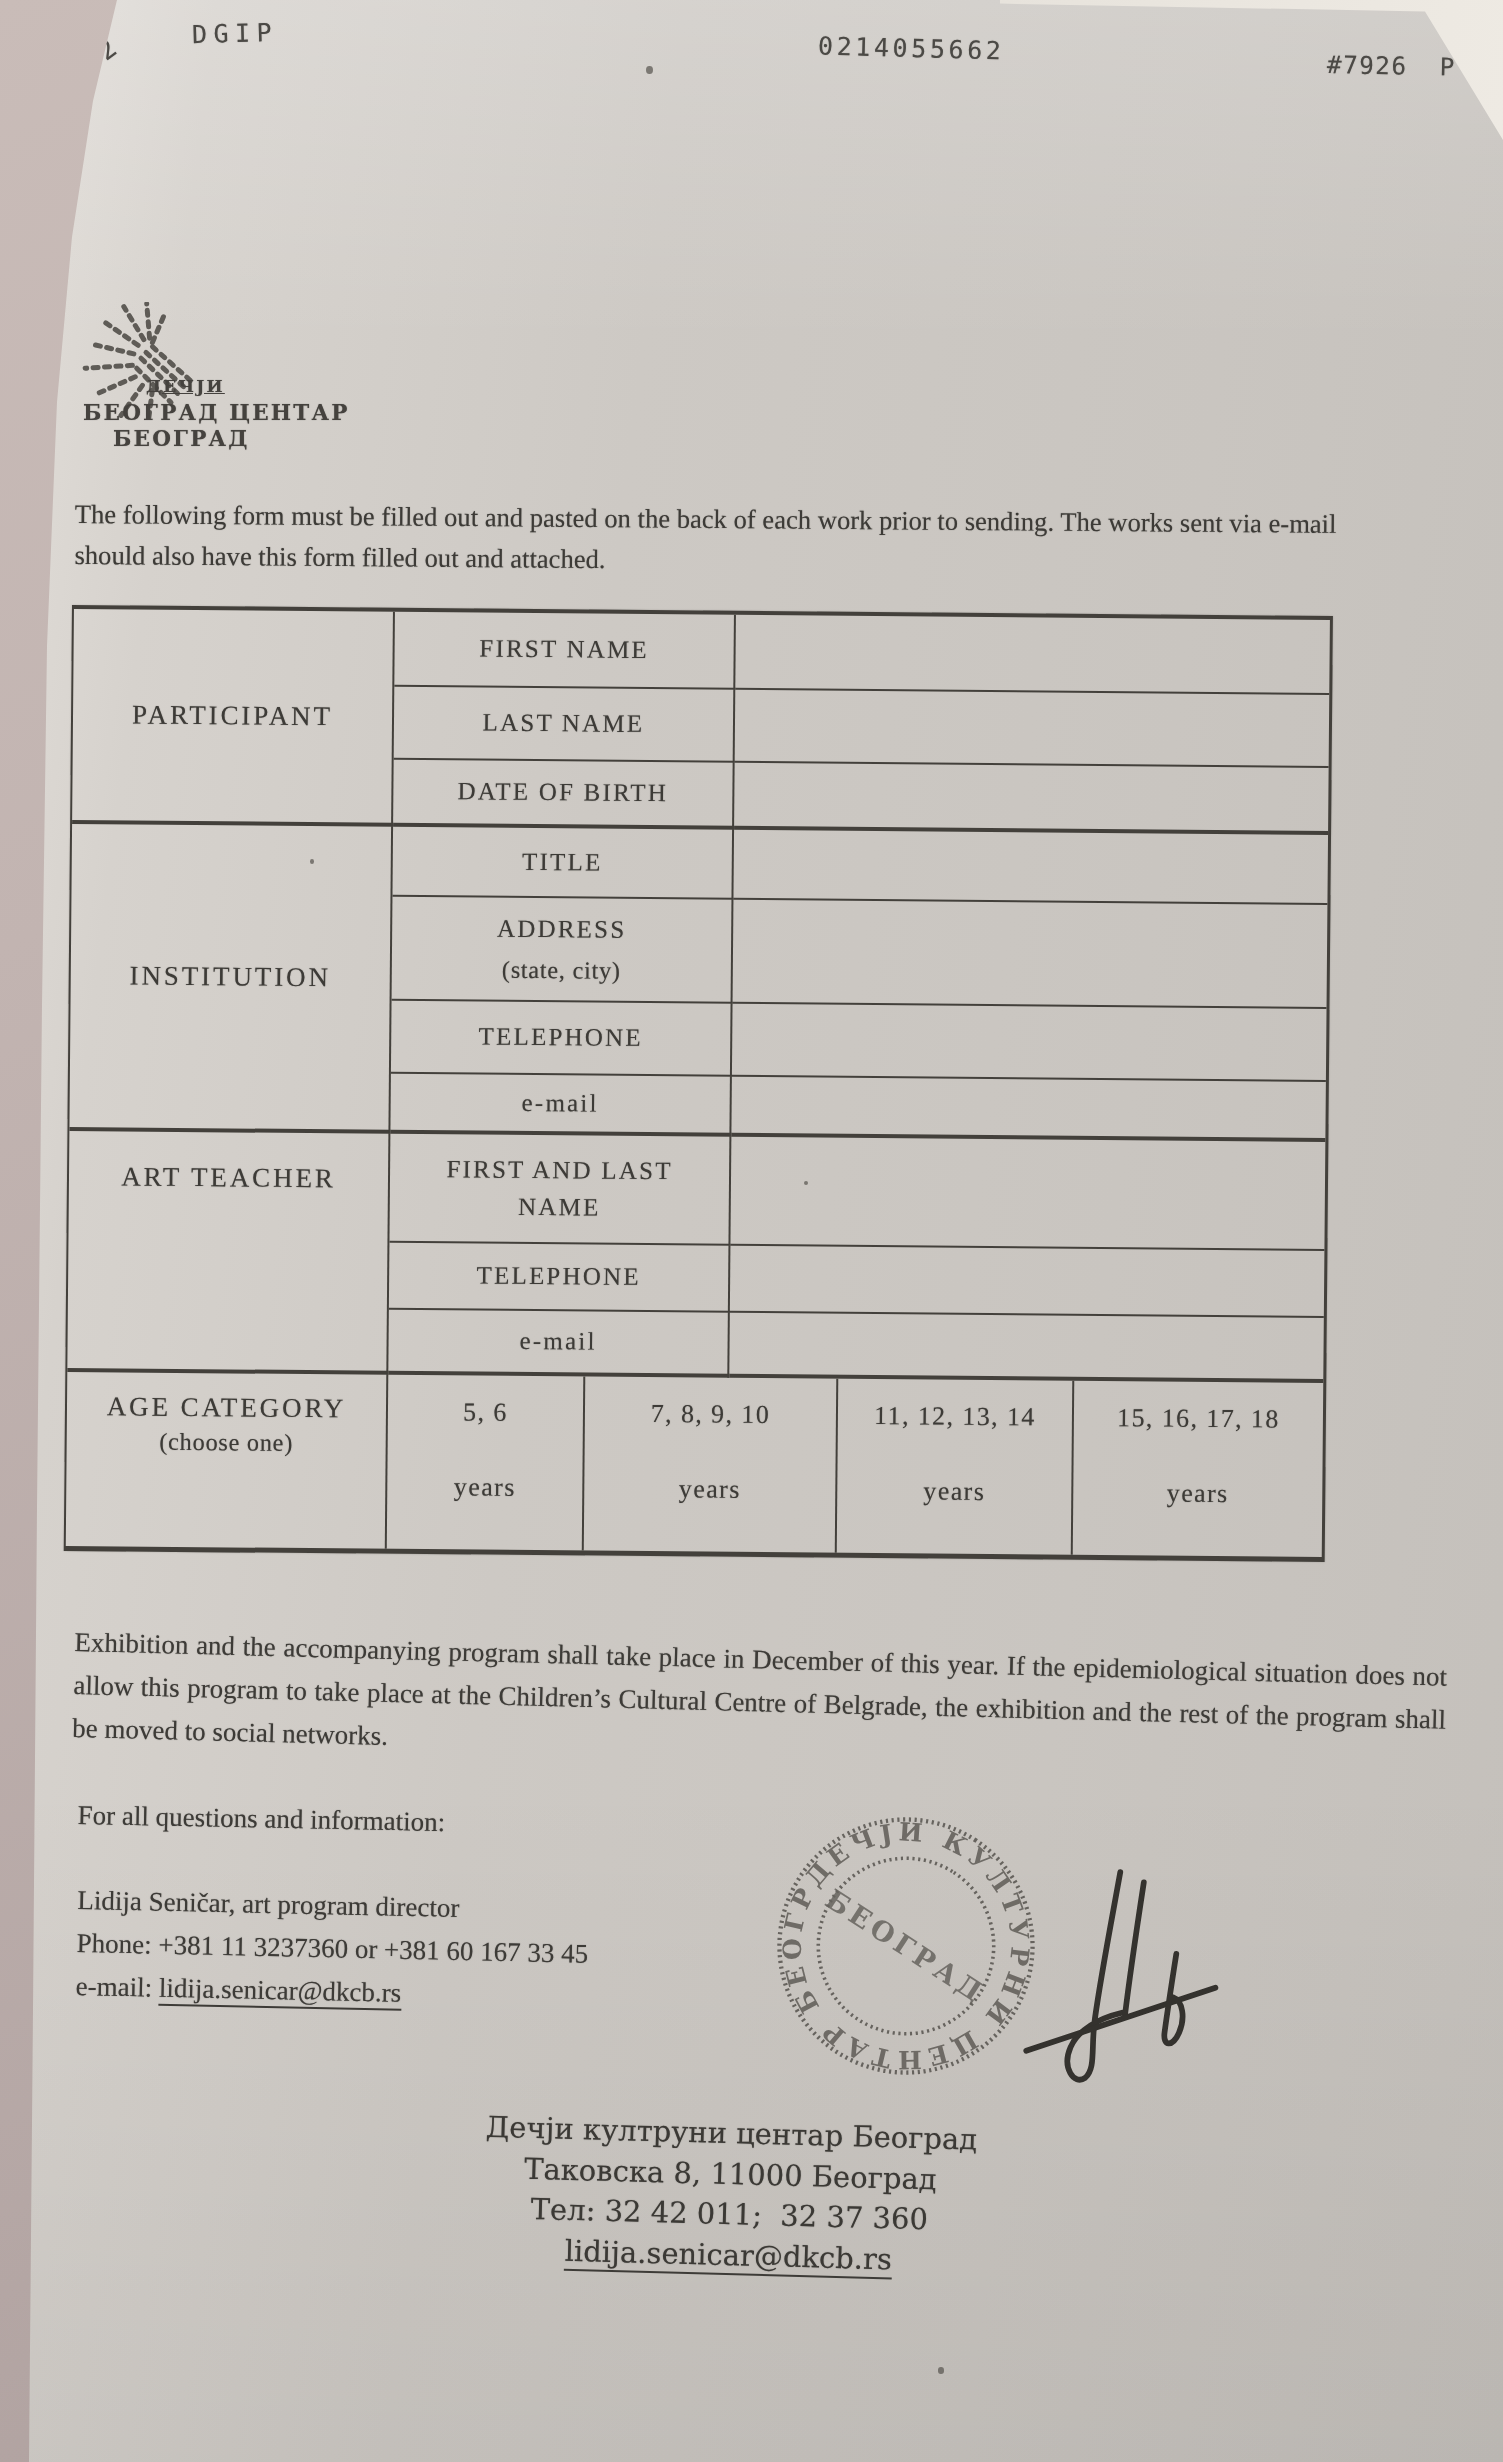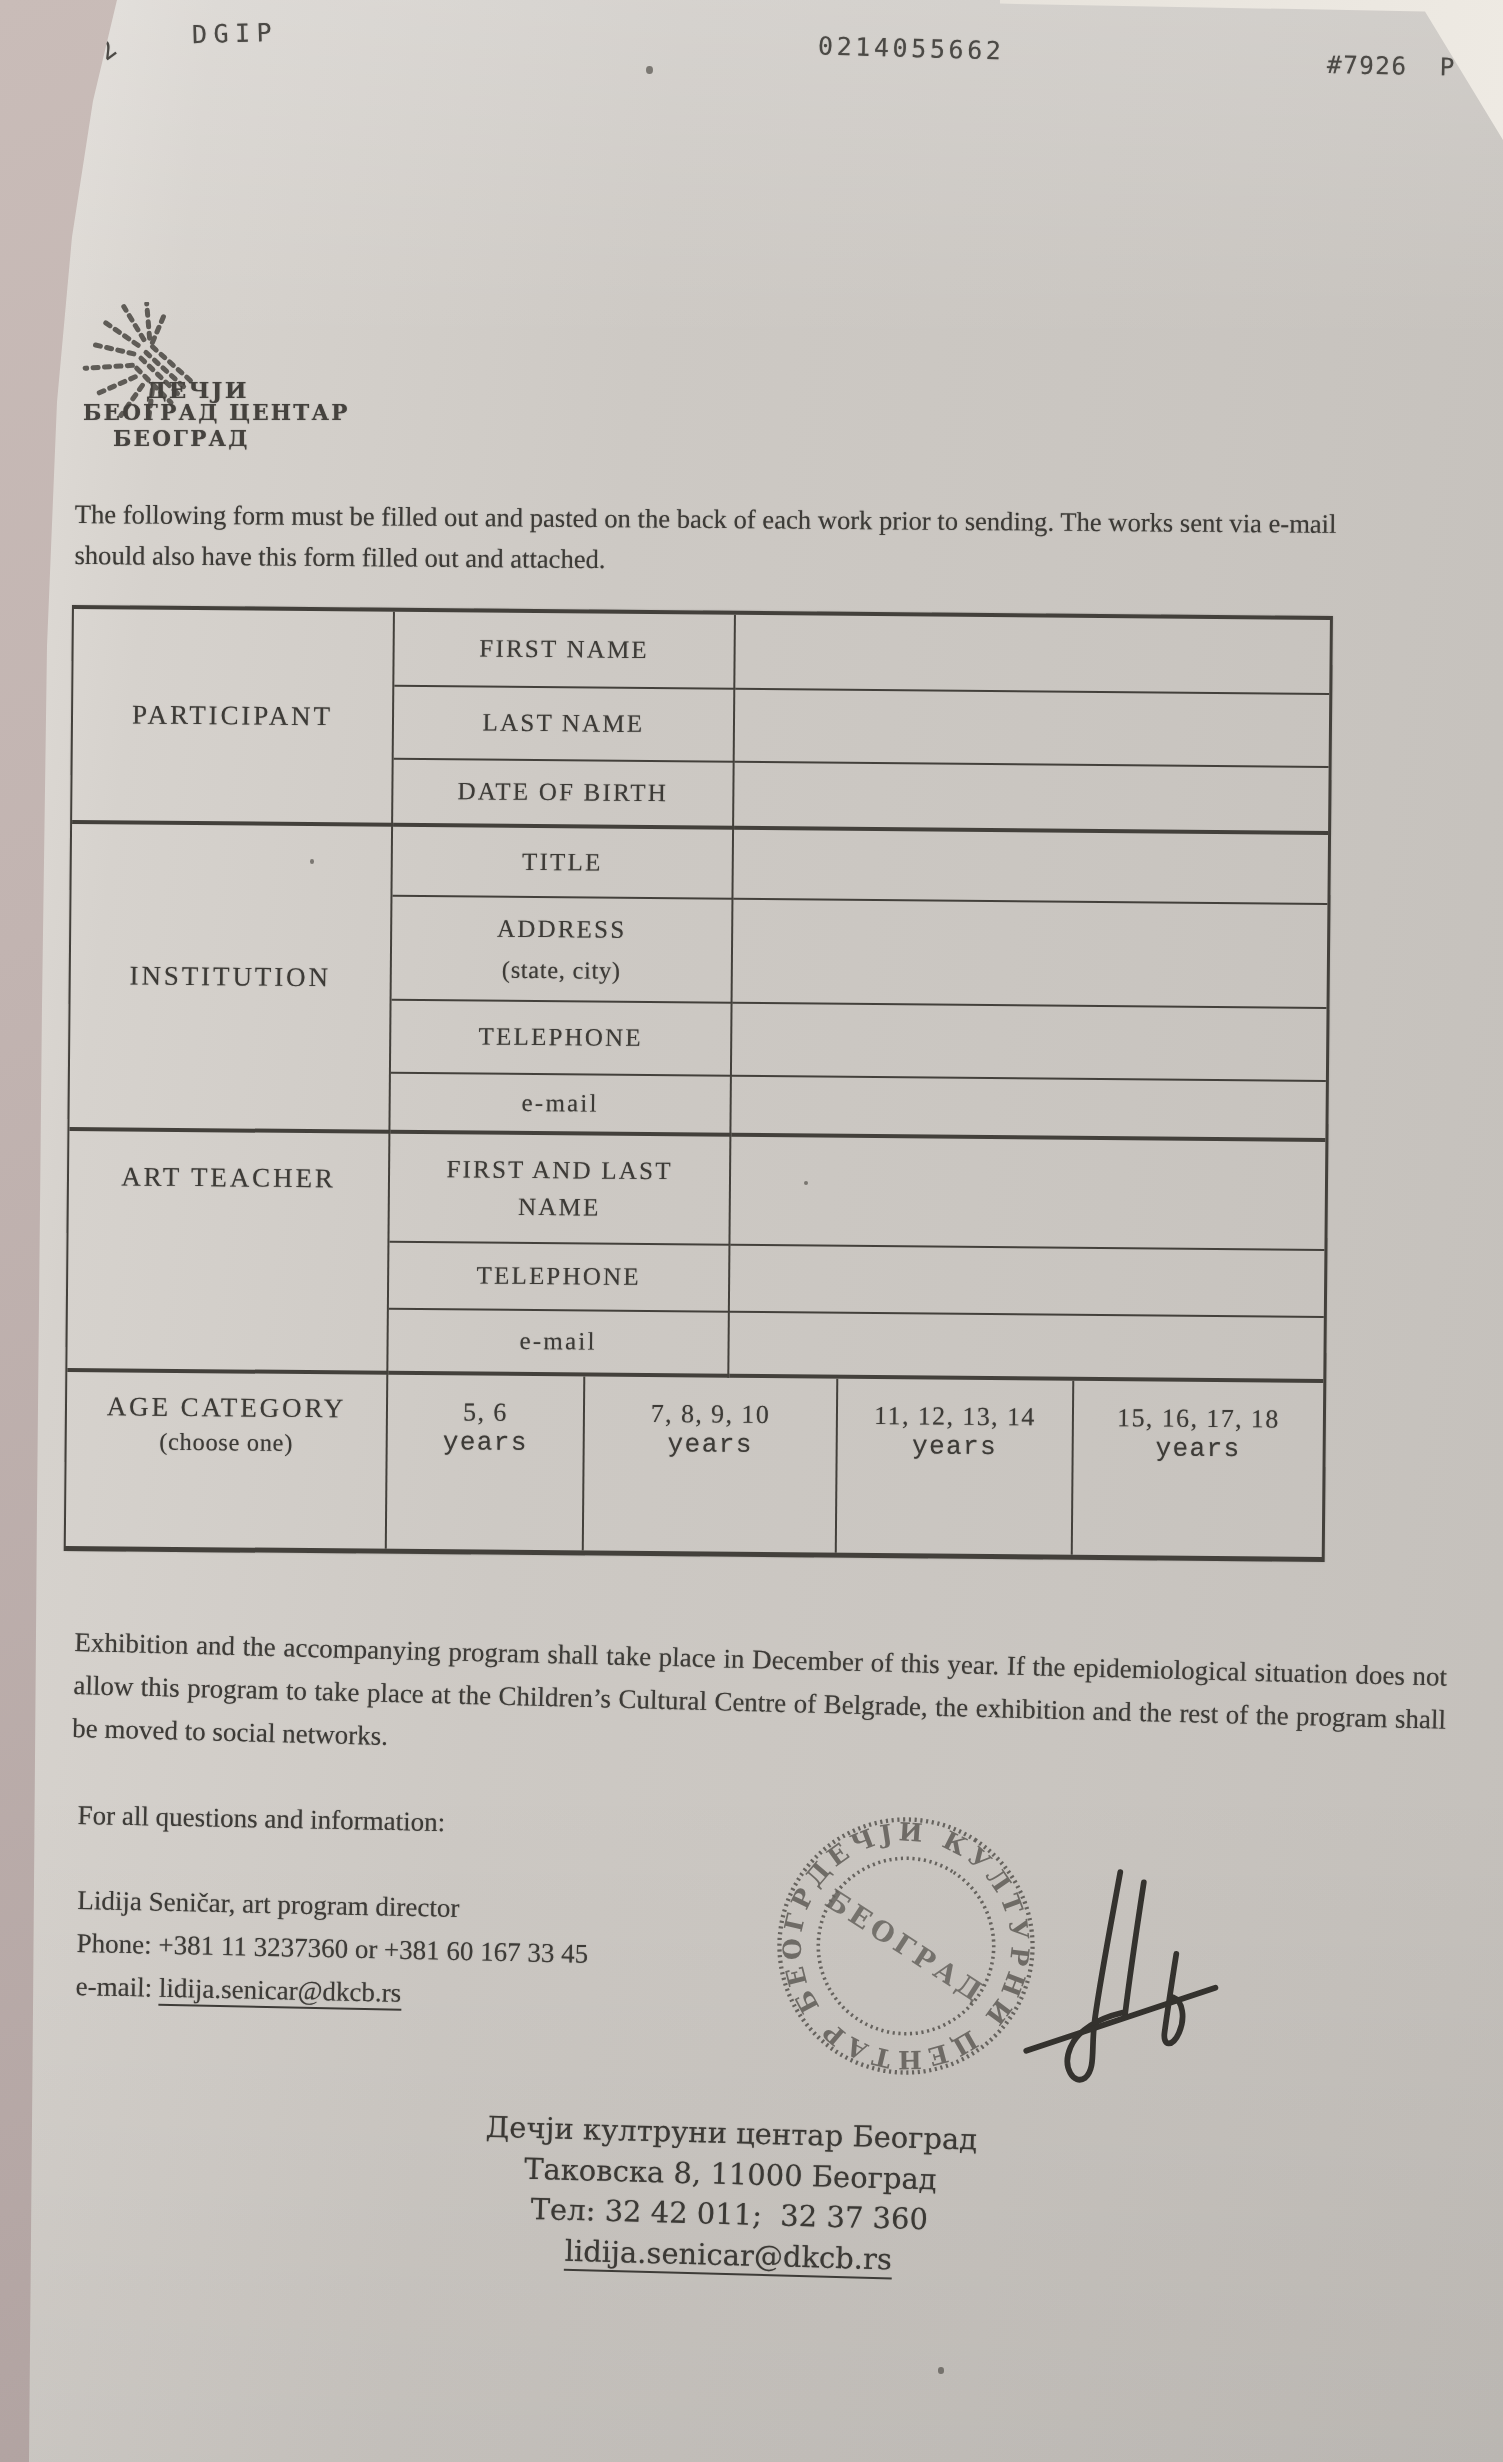--- a/index.html
+++ b/index.html
@@ -28,21 +28,21 @@
 
   
   .fax-time{left:32px;top:56px;font-size:26px;transform:rotate(-37deg);letter-spacing:2.9px;}
   .fax-code{left:192px;top:18.7px;font-size:25px;letter-spacing:6.5px;transform:rotate(-1.5deg);}
   .fax-number{left:818px;top:34px;font-size:25px;letter-spacing:3.6px;transform:rotate(1.6deg);}
   .fax-page{left:1327px;top:52px;font-size:24.4px;letter-spacing:1.4px;transform:rotate(1.2deg);}
 
   
   .logo-burst{left:78px;top:302px;}
   .logo-text{font-weight:bold;color:#45423e;text-shadow:0 0 1.1px rgba(69,66,62,.6);letter-spacing:2.2px;}
-  .logo-l1{left:146px;top:376px;font-size:23px;}
+  .logo-l1{left:146px;top:376px;font-size:17px;text-decoration:underline;}
   .logo-l2{left:83px;top:400px;font-size:21.5px;}
   .logo-l3{left:113px;top:426px;font-size:21.5px;}
 
   .intro{left:75px;top:494px;width:1299px;font-size:26.6px;line-height:1.56;transform:rotate(.45deg);transform-origin:left top;}
 
   
   .form-table{
     left:72px;top:605px;width:1256px;
     display:grid;
     grid-template-columns:321px 341px auto;
@@ -58,21 +58,21 @@
   .hb{border-bottom-width:4.3px;}
   .sec-label{font-size:27px;letter-spacing:2.9px;}
   .fld{font-size:25px;letter-spacing:2.2px;line-height:1.45;}
   .fld .wrapnarrow{max-width:244px;}
   .note{font-size:24.4px;letter-spacing:0.7px;margin-top:4.3px;}
   .top-align{justify-content:flex-start;padding-top:30px;}
   .age-row{grid-column:1/4;display:grid;grid-template-columns:321px 197px 253px 236px auto;}
   .age-label-cell{padding-top:18.7px;justify-content:flex-start;}
   .age-sub{font-size:24.4px;letter-spacing:0.7px;margin-top:5.7px;}
   .age-opt{justify-content:flex-start;padding-top:21.5px;font-size:26px;letter-spacing:1.4px;}
-  .age-years{font-family:Liberation Mono, monospace;}
+  .age-years{margin-top:45px;}
 
   .exhibit-par{left:75px;top:1621px;width:1373px;font-size:27px;line-height:1.6;text-align:justify;transform:rotate(1.45deg);transform-origin:left top;}
   .questions{left:78px;top:1800px;font-size:27px;transform:rotate(1.1deg);transform-origin:left top;}
   .contact{left:78px;top:1879px;font-size:27px;line-height:1.6;transform:rotate(1.2deg);transform-origin:left top;}
   .u-link{border-bottom:2.2px solid #3d3b37;padding-bottom:0.7px;}
 
   .stamp-svg{left:755px;top:1795px;transform:rotate(-57deg);opacity:.78;}
   .sig-svg{left:1011px;top:1865px;transform:rotate(-3deg);}
 
   .footer{left:459px;top:2109px;width:546px;text-align:center;font-size:29px;line-height:1.18;transform:rotate(1.5deg);transform-origin:left top;color:#3b3935;}

